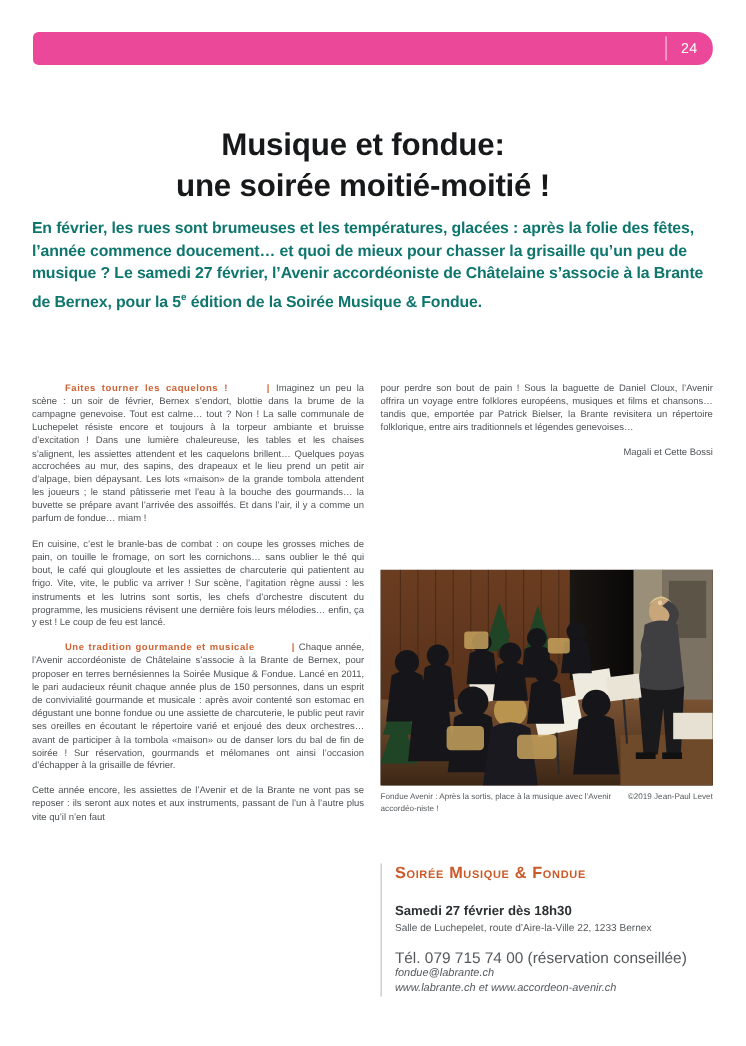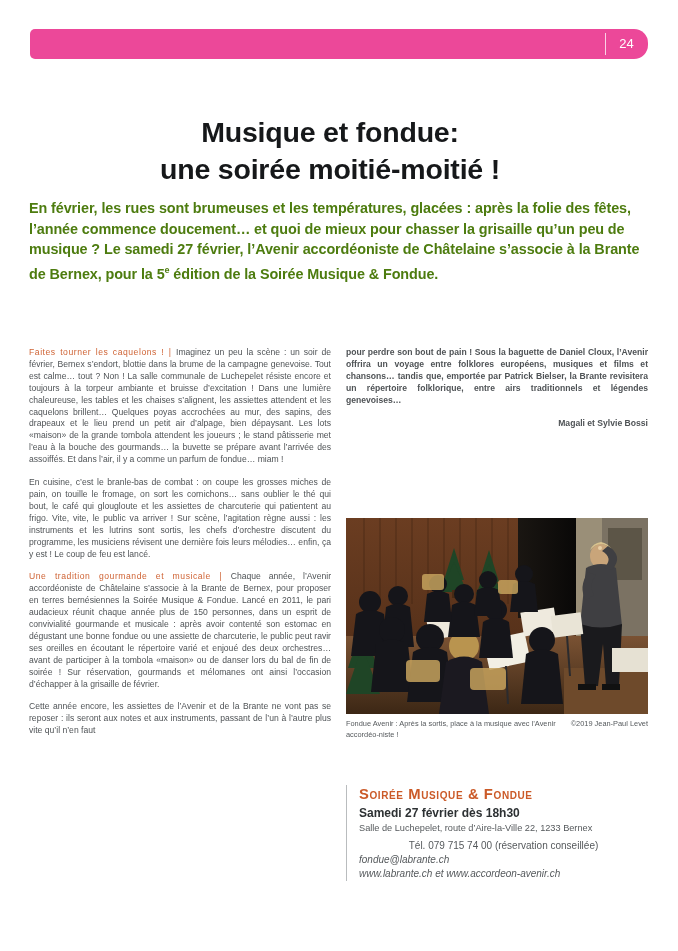--- a/index.html
+++ b/index.html
@@ -63,41 +63,42 @@
 
   
   .lead {
     position: absolute;
     left: 29px;
     top: 198px;
     width: 618px;
     font-size: 14.4px;
     font-weight: bold;
     line-height: 20.6px;
-    color: #4d7c0f;
+    color: #0f766e;
     letter-spacing: -0.1px;
   }
   .lead sup { font-size: 9px; vertical-align: super; }
 
   
   .col {
     position: absolute;
     font-size: 8.6px;
     line-height: 11.9px;
     text-align: justify;
     color: #4f5356;
   }
   .col-left  { left: 29px;  top: 347px; width: 302px; }
-  .col-right { left: 346px; top: 347px; width: 302px; font-weight: bold; }
+  .col-right { left: 346px; top: 347px; width: 302px; }
 
   .col p { margin: 0 0 11px 0; }
   .runin {
     color: #cf6334;
-    font-weight: normal;
+    font-weight: bold;
     letter-spacing: 0.55px;
+    margin-left: 30px;
   }
   .sig {
     text-align: right;
     font-style: normal;
     color: #4f5356;
     margin-top: 14px;
   }
 
   
   .photo-wrap {
@@ -134,42 +135,41 @@
     border-left: 1.5px solid #b9bcbe;
     box-sizing: border-box;
   }
   .infobox-title {
     color: #cb5a28;
     font-size: 14.8px;
     font-weight: bold;
     font-variant: small-caps;
     text-transform: none;
     letter-spacing: 0.6px;
-    margin: 0 0 3px 0;
+    margin: 0 0 18px 0;
     line-height: 18px;
   }
   .info-when {
     font-size: 12px;
     font-weight: bold;
     color: #2d3133;
     margin: 0 0 2px 0;
     line-height: 14px;
   }
   .info-place {
     font-size: 9.2px;
     color: #55595c;
-    margin: 0 0 4px 0;
+    margin: 0 0 14px 0;
     line-height: 13px;
   }
   .info-tel {
-    font-size: 10px;
+    font-size: 14px;
     color: #55595c;
     margin: 0 0 1px 0;
     line-height: 13px;
-    text-align: center;
   }
   .info-mail, .info-web {
     font-size: 10px;
     font-style: italic;
     color: #55595c;
     margin: 0 0 1px 0;
     line-height: 13px;
   }
 </style>
 </head>
@@ -195,21 +195,21 @@
   </p>
   <p>En cuisine, c’est le branle-bas de combat : on coupe les grosses miches de pain, on touille le fromage, on sort les cornichons… sans oublier le thé qui bout, le café qui glougloute et les assiettes de charcuterie qui patientent au frigo. Vite, vite, le public va arriver ! Sur scène, l’agitation règne aussi : les instruments et les lutrins sont sortis, les chefs d’orchestre discutent du programme, les musiciens révisent une dernière fois leurs mélodies… enfin, ça y est ! Le coup de feu est lancé.</p>
   <p>
     <span class="runin">Une tradition gourmande et musicale</span><span class="runin bar"> | </span><span>Chaque année, l’Avenir accordéoniste de Châtelaine s’associe à la Brante de Bernex, pour proposer en terres bernésiennes la Soirée Musique &amp; Fondue. Lancé en 2011, le pari audacieux réunit chaque année plus de 150 personnes, dans un esprit de convivialité gourmande et musicale : après avoir contenté son estomac en dégustant une bonne fondue ou une assiette de charcuterie, le public peut ravir ses oreilles en écoutant le répertoire varié et enjoué des deux orchestres… avant de participer à la tombola «maison» ou de danser lors du bal de fin de soirée ! Sur réservation, gourmands et mélomanes ont ainsi l’occasion d’échapper à la grisaille de février.</span>
   </p>
   <p>Cette année encore, les assiettes de l’Avenir et de la Brante ne vont pas se reposer : ils seront aux notes et aux instruments, passant de l’un à l’autre plus vite qu’il n’en faut</p>
 </div>
 
 <div class="col col-right">
   <p>pour perdre son bout de pain ! Sous la baguette de Daniel Cloux, l’Avenir offrira un voyage entre folklores européens, musiques et films et chansons… tandis que, emportée par Patrick Bielser, la Brante revisitera un répertoire folklorique, entre airs traditionnels et légendes genevoises…</p>
-  <p class="sig">Magali et Sylvie Bossi</p>
+  <p class="sig">Magali et Cette Bossi</p>
 </div>
 
 <div class="photo-wrap">
   <svg class="photo" viewBox="0 0 302 196" preserveAspectRatio="none">
     <defs>
       <linearGradient id="wallG" x1="0" y1="0" x2="0" y2="1">
         <stop offset="0" stop-color="#6b3d21"></stop>
         <stop offset="1" stop-color="#4a2a16"></stop>
       </linearGradient>
       <linearGradient id="floorG" x1="0" y1="0" x2="0" y2="1">

